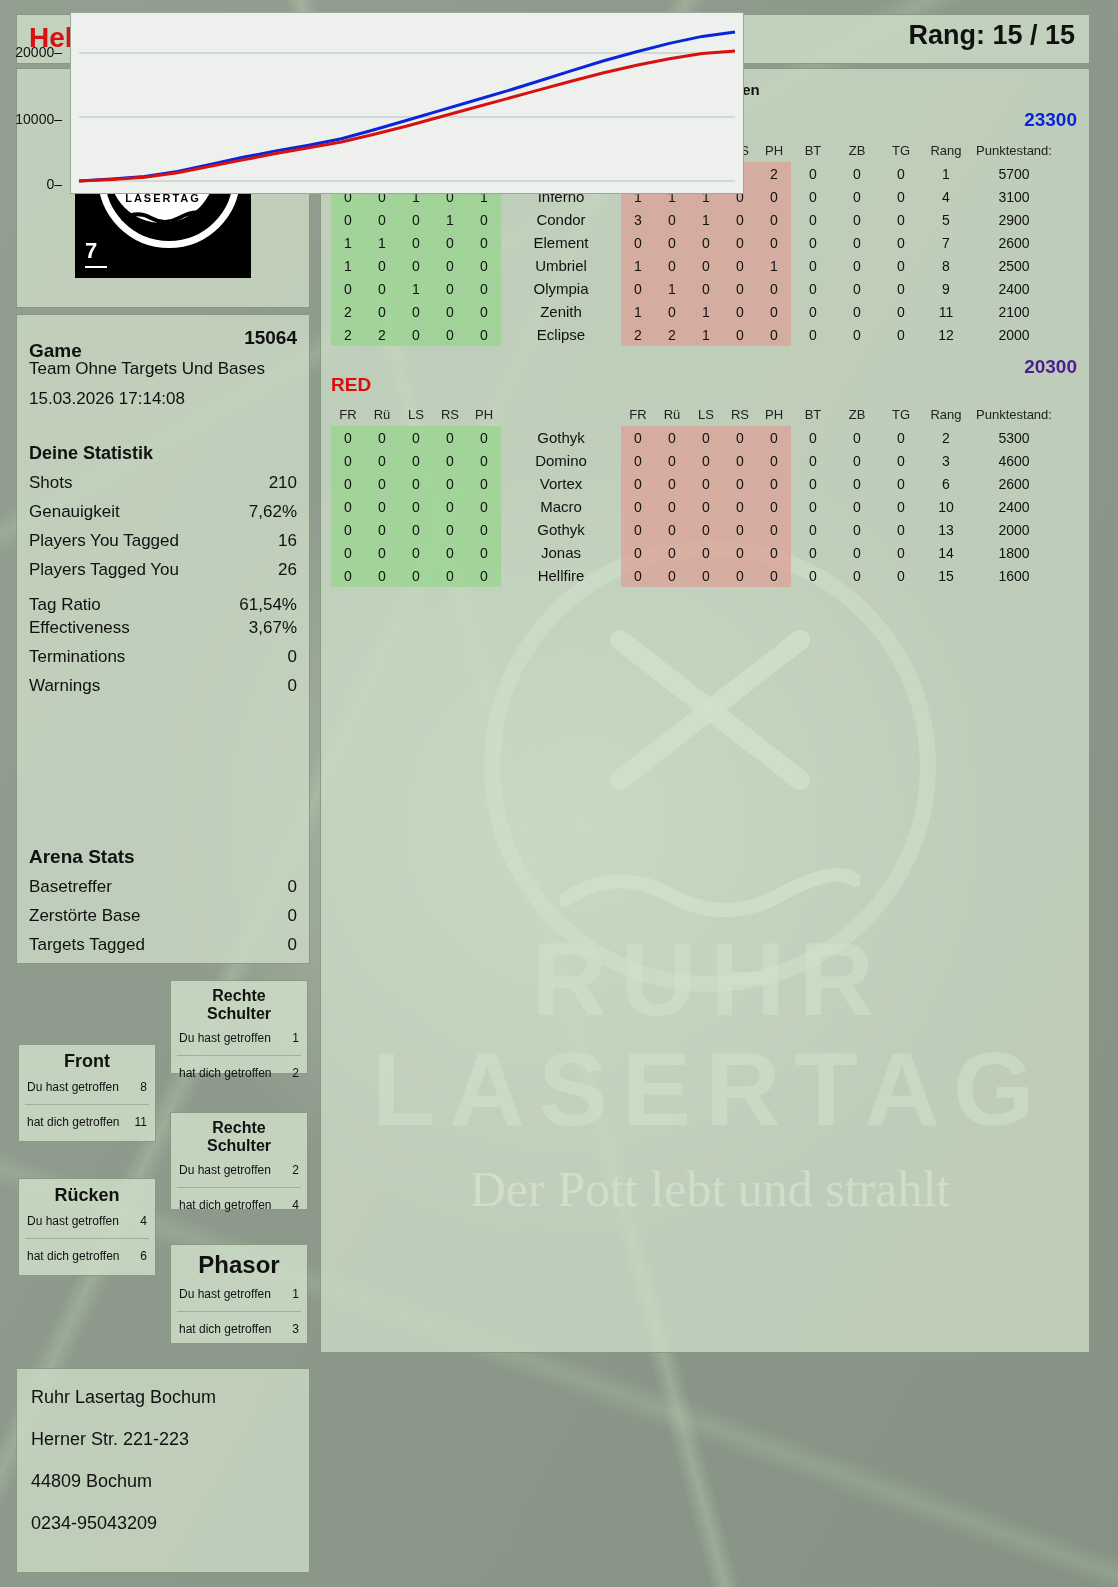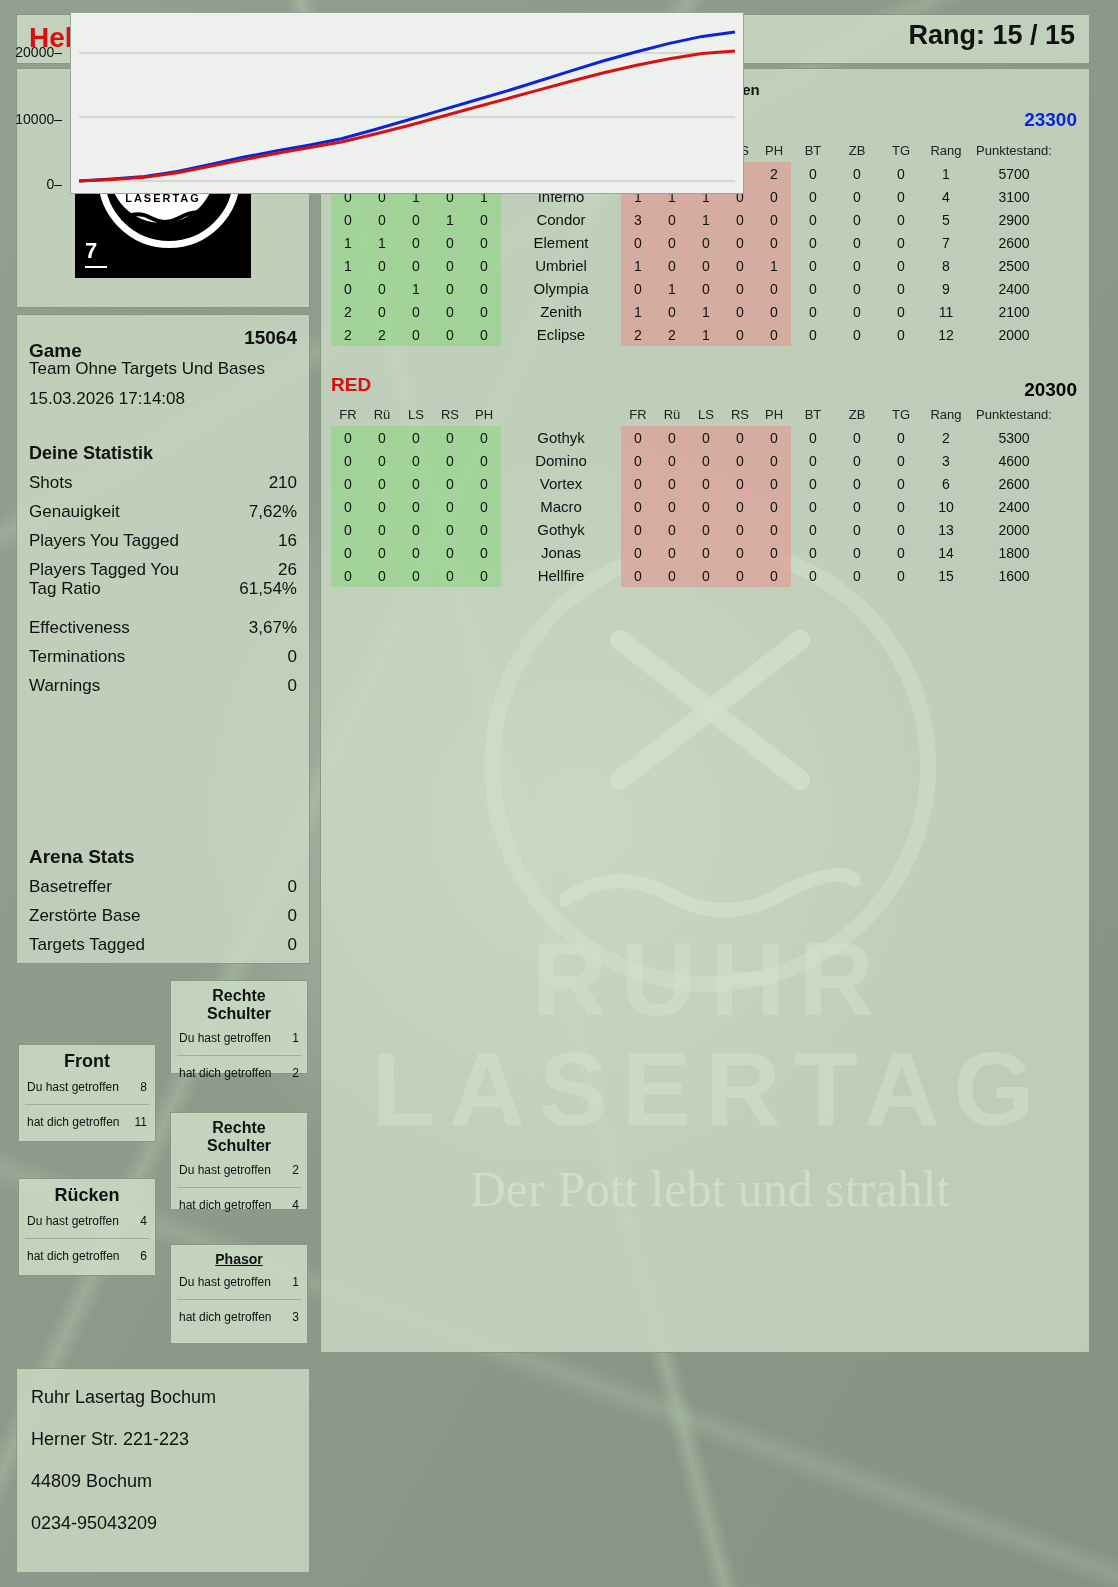--- a/index.html
+++ b/index.html
@@ -182,21 +182,21 @@
       <span class="val">7,62%</span>
     </div>
   <div class="row" style="top:216px;">
       <span class="lab">Players You Tagged</span>
       <span class="val">16</span>
     </div>
   <div class="row" style="top:245px;">
       <span class="lab">Players Tagged You</span>
       <span class="val">26</span>
     </div>
-  <div class="row" style="top:264px;text-align:center;">
+  <div class="row" style="top:280px;text-align:center;">
       <span class="lab">Tag Ratio</span>
       <span class="val">61,54%</span>
     </div>
   <div class="row" style="top:303px;">
       <span class="lab">Effectiveness</span>
       <span class="val">3,67%</span>
     </div>
   <div class="row" style="top:332px;">
       <span class="lab">Terminations</span>
       <span class="val">0</span>
@@ -267,21 +267,21 @@
       <span class="zv">4</span>
     </div>
   <div class="divider"></div>
   <div class="zrow">
       <span class="zl">hat dich getroffen</span>
       <span class="zv">6</span>
     </div>
 </div>
 
 <div class="zone" style="left:170px;top:1244px;width:136px;height:98px;">
-  <div class="title" style="font-size:14px;text-decoration:underline;">Phasor</div>
+  <div class="title" style="font-size:24px;">Phasor</div>
   <div class="zrow">
       <span class="zl">Du hast getroffen</span>
       <span class="zv">1</span>
     </div>
   <div class="divider"></div>
   <div class="zrow">
       <span class="zl">hat dich getroffen</span>
       <span class="zv">3</span>
     </div>
 </div>
@@ -461,21 +461,21 @@
           <td class="gapcell">0</td>
           <td class="gapcell">0</td>
           <td class="gapcell">0</td>
           <td class="rankcell">12</td>
           <td class="ptscell">2000</td>
         </tr>
       </tbody>
     </table>
 
   <div class="teamname" style="left:10px;top:305px;color:#d81010;">RED</div>
-  <div class="teamtotal" style="top:310px;color:#000000;">20300</div>
+  <div class="teamtotal" style="top:287px;color:#4c1d95;">20300</div>
 
   <table class="stats" id="red-table" style="left:10px;top:334px;">
       <tbody>
         <tr class="colhdr">
           <td class="plaincell">FR</td>
           <td class="plaincell">Rü</td>
           <td class="plaincell">LS</td>
           <td class="plaincell">RS</td>
           <td class="plaincell">PH</td>
           <td class="namecell"></td>

